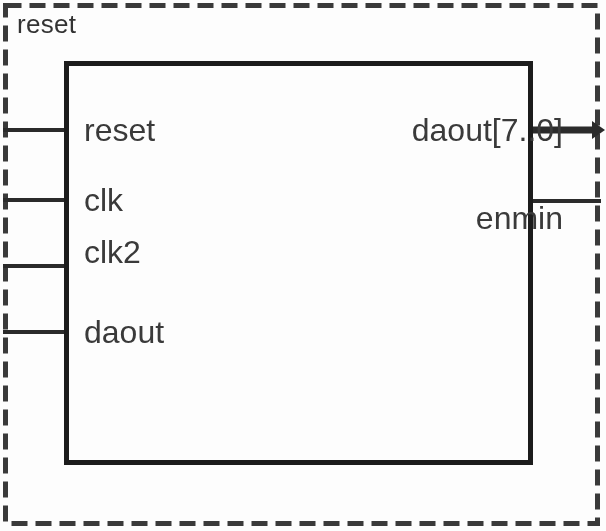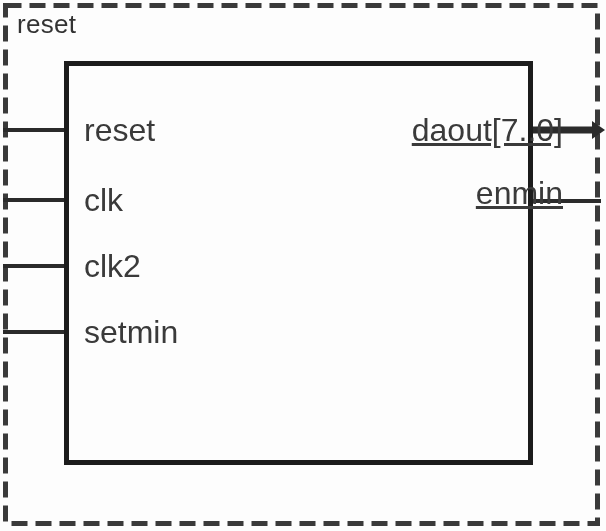--- a/index.html
+++ b/index.html
@@ -55,21 +55,21 @@
 
   
   .pin-name {
     position: absolute;
     color: #3a3a3a;
     font-size: 32px;
     line-height: 1;
     white-space: nowrap;
   }
   .pin-in  { left: 84px; transform: translateY(-50%); }
-  .pin-out { right: 43px; transform: translateY(-50%); text-align: right; text-decoration: underline; }
+  .pin-out { right: 43px; transform: translateY(-50%); text-align: right; }
 
   
   .wire {
     position: absolute;
     background: #2b2b2b;
     height: 4px;
     transform: translateY(-50%);
   }
   .wire-in  { left: 3px; width: 63px; }
   .wire-out { left: 531px; width: 70px; }
@@ -109,19 +109,19 @@
   <div class="wire wire-in" style="top:332px;"></div>
 
   <div class="wire wire-bus" style="top:130px;"></div>
   <div class="bus-arrow" style="top:130px;"></div>
   <div class="wire wire-out" style="top:201px;"></div>
 
   <div class="block-rect"></div>
 
   <div class="pin-name pin-in" style="top:130px;">reset</div>
   <div class="pin-name pin-in" style="top:200px;text-align:right;">clk</div>
-  <div class="pin-name pin-in" style="top:266px;">clk2</div>
-  <div class="pin-name pin-in" style="top:332px;">setmin</div>
+  <div class="pin-name pin-in" style="top:252px;">clk2</div>
+  <div class="pin-name pin-in" style="top:332px;">daout</div>
 
   <div class="pin-name pin-out" style="top:130px;">daout[7..0]</div>
-  <div class="pin-name pin-out" style="top:193px;">enmin</div>
+  <div class="pin-name pin-out" style="top:218px;">enmin</div>
 
 </div>
 
 </body></html>

